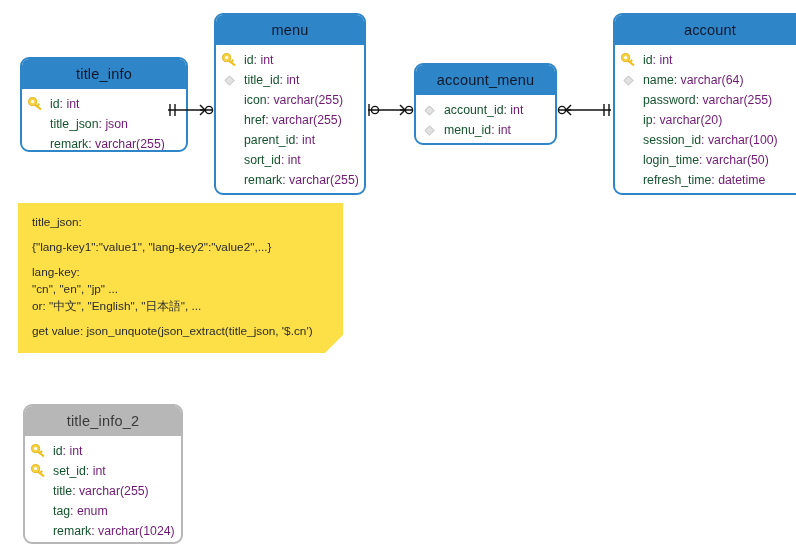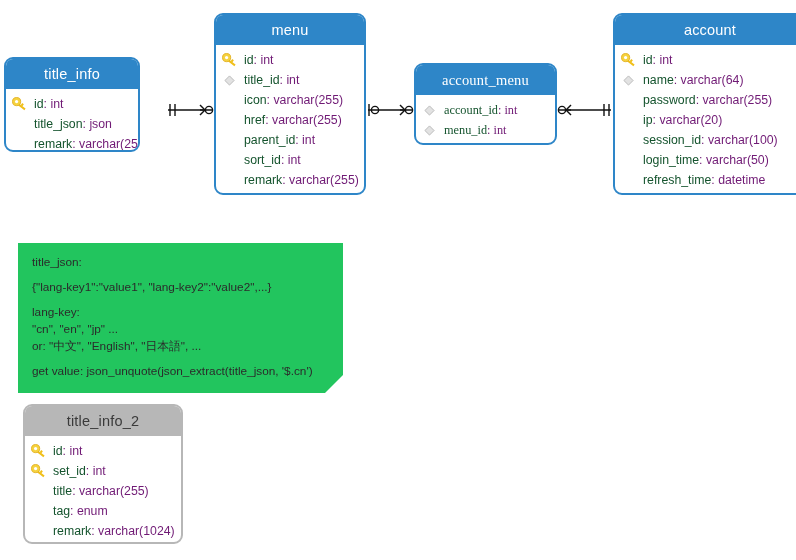--- a/index.html
+++ b/index.html
@@ -30,21 +30,21 @@
     border: 2px solid #2e86c8;
     border-radius: 9px;
     overflow: hidden;
   }
   .entity.gray { border-color: #b7b7b7; }
 
   .entity-header {
     height: 30px;
     line-height: 30px;
     background: #2e86c8;
-    color: #ffffff;
+    color: #0f172a;
     text-align: center;
     font-size: 14.5px;
     font-weight: normal;
     letter-spacing: .2px;
     white-space: nowrap;
     overflow: hidden;
   }
   .entity.gray .entity-header {
     background: #b7b7b7;
     color: #3a3a3a;
@@ -79,23 +79,22 @@
     left: 8px;
     top: 5px;
     width: 11px;
     height: 11px;
   }
 
   
   .note {
     position: absolute;
     box-sizing: border-box;
-    background: #22c55e;
-    overflow: hidden;
-    margin-top: 40px;
+    background: #fde047;
+    overflow: hidden;
   }
   .note-inner {
     padding: 12px 14px 10px 14px;
   }
   .note-line {
     font-size: 11.8px;
     color: #2b2b2b;
     line-height: 15px;
     white-space: pre;
   }
@@ -111,21 +110,21 @@
     border-bottom: 18px solid #ffffff;
   }
 
   
   .connector { position: absolute; }
 </style>
 </head>
 <body>
 
 <div id="canvas">
-    <div class="entity" style="left: 4px; top: 57px; width: 136px; height: 95px;">
+    <div class="entity" style="left: 20px; top: 57px; width: 168px; height: 95px;">
       <div class="entity-header">title_info</div>
       <div class="entity-body">
         <div class="attr"><svg class="icon-key" viewBox="0 0 16 14">
             <path d="M6.4 6.2 L13.6 11.6 L12.4 13.2 L5.3 7.8 Z" fill="#f0bf1a"></path>
             <rect x="9.2" y="6.4" width="2.1" height="2.6" transform="rotate(37 10.2 7.7)" fill="#f0bf1a"></rect>
             <circle cx="4.6" cy="4.6" r="4.1" fill="#f5d23f" stroke="#e0a913" stroke-width="0.8"></circle>
             <circle cx="4.6" cy="4.6" r="1.6" fill="#ffffff"></circle>
           </svg><span class="attr-name">id</span><span class="attr-type">: int</span></div>
         <div class="attr"><span class="attr-name">title_json</span><span class="attr-type">: json</span></div>
         <div class="attr"><span class="attr-name">remark</span><span class="attr-type">: varchar(255)</span></div>
@@ -143,21 +142,21 @@
         <div class="attr"><svg class="icon-diamond" viewBox="0 0 12 12">
             <polygon points="6,1 11,6 6,11 1,6" fill="#e2e2e2" stroke="#b6b6b6" stroke-width="1"></polygon>
           </svg><span class="attr-name">title_id</span><span class="attr-type">: int</span></div>
         <div class="attr"><span class="attr-name">icon</span><span class="attr-type">: varchar(255)</span></div>
         <div class="attr"><span class="attr-name">href</span><span class="attr-type">: varchar(255)</span></div>
         <div class="attr"><span class="attr-name">parent_id</span><span class="attr-type">: int</span></div>
         <div class="attr"><span class="attr-name">sort_id</span><span class="attr-type">: int</span></div>
         <div class="attr"><span class="attr-name">remark</span><span class="attr-type">: varchar(255)</span></div>
       </div>
     </div>
-    <div class="entity" style="left: 414px; top: 63px; width: 143px; height: 82px; font-family: Liberation Serif, serif;">
+    <div class="entity" style="left: 414px; top: 63px; width: 143px; height: 82px;">
       <div class="entity-header">account_menu</div>
       <div class="entity-body">
         <div class="attr"><svg class="icon-diamond" viewBox="0 0 12 12">
             <polygon points="6,1 11,6 6,11 1,6" fill="#e2e2e2" stroke="#b6b6b6" stroke-width="1"></polygon>
           </svg><span class="attr-name">account_id</span><span class="attr-type">: int</span></div>
         <div class="attr"><svg class="icon-diamond" viewBox="0 0 12 12">
             <polygon points="6,1 11,6 6,11 1,6" fill="#e2e2e2" stroke="#b6b6b6" stroke-width="1"></polygon>
           </svg><span class="attr-name">menu_id</span><span class="attr-type">: int</span></div>
       </div>
     </div>

